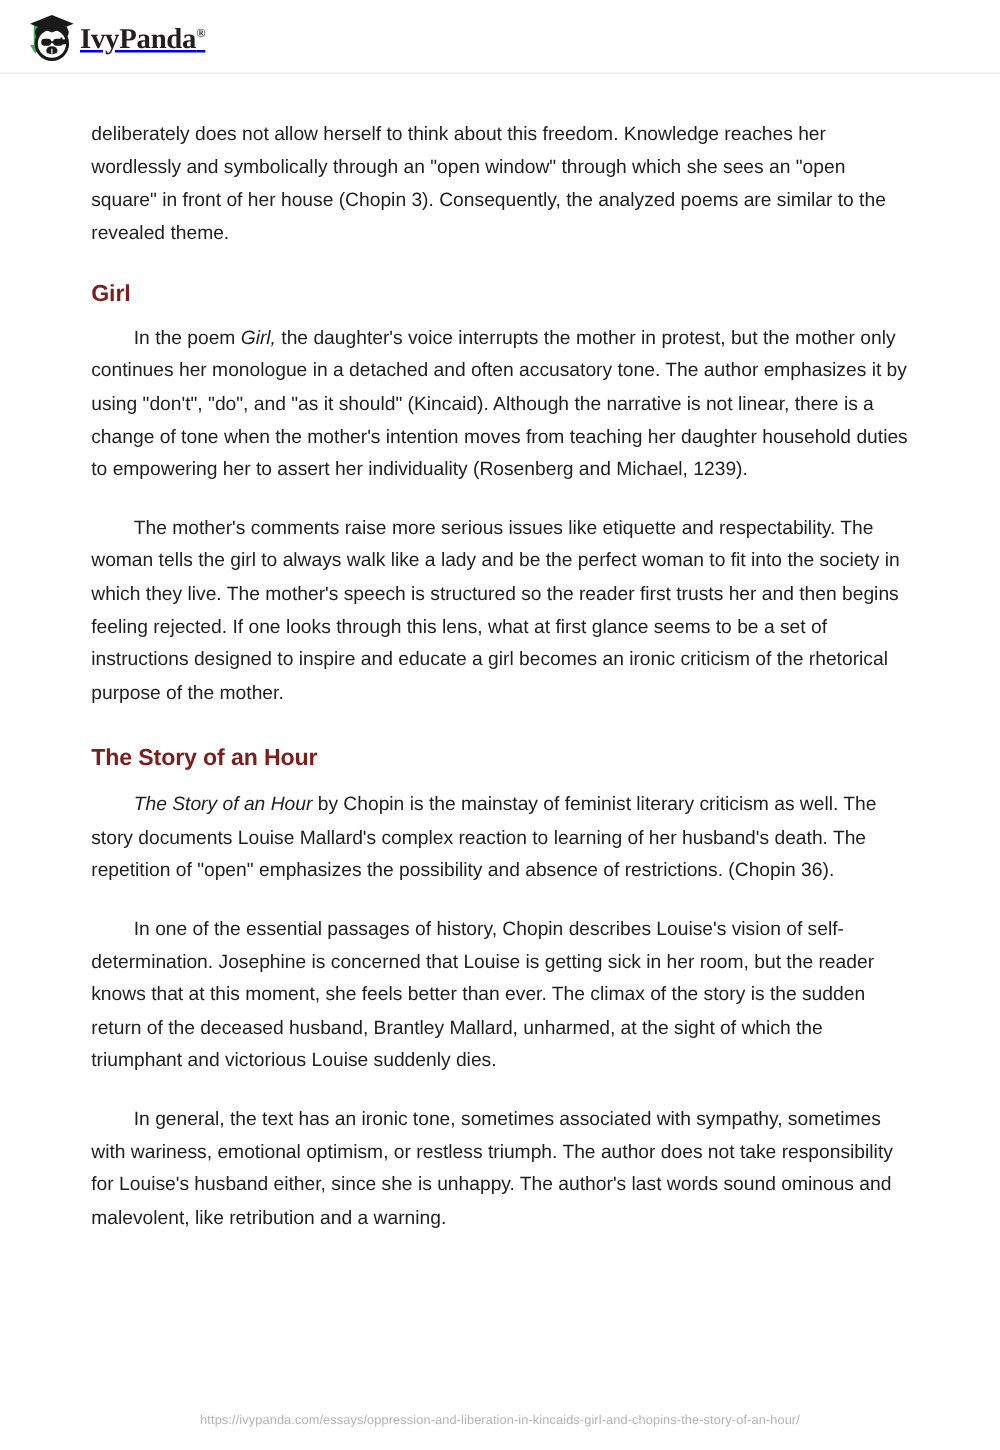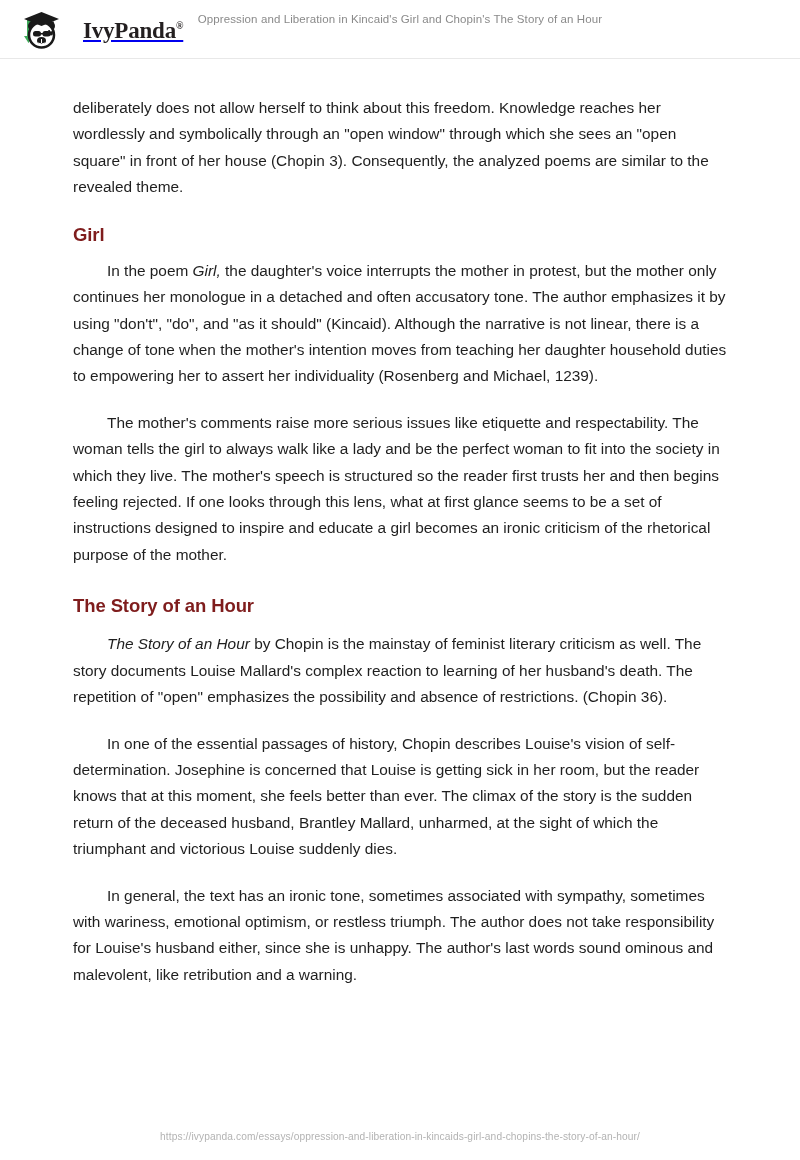--- a/index.html
+++ b/index.html
@@ -22,21 +22,21 @@
     position: relative;
     height: 59px;
     box-sizing: border-box;
   }
   .brand {
     position: absolute;
     left: 18px;
     top: 8px;
     display: flex;
     align-items: center;
-    gap: 19px;
+    gap: 0;
   }
   .brand-mark {
     width: 46px;
     height: 44px;
     display: block;
   }
   .brand-name {
     font-family: "Liberation Serif", serif;
     font-weight: bold;
     font-size: 23px;
@@ -162,21 +162,20 @@
         <g fill="#1a1a1a">
           <path d="M12 22 L47 8 L82 22 L47 36 Z"></path>
           <path d="M70 27 L70 44 Q70 49 66 49 Q62 49 62 44" stroke="#1a1a1a" stroke-width="3" fill="none"></path>
           <circle cx="66" cy="51" r="4"></circle>
         </g>
       </svg>
     </span>
     <span class="brand-name"><span>IvyPanda</span><sup>®</sup></span>
   </a>
 
-  <div class="header-title">Oppression and Liberation in Kincaid's Girl and Chopin's The Story of an Hour</div>
 
   <div class="header-rule"></div>
 </div>
 
 <div class="content">
 
   <p class="body-text first">deliberately does not allow herself to think about this freedom. Knowledge reaches her wordlessly and symbolically through an "open window" through which she sees an "open square" in front of her house (Chopin 3). Consequently, the analyzed poems are similar to the revealed theme.</p>
 
 
   <h3 class="sub-heading">Girl</h3>

